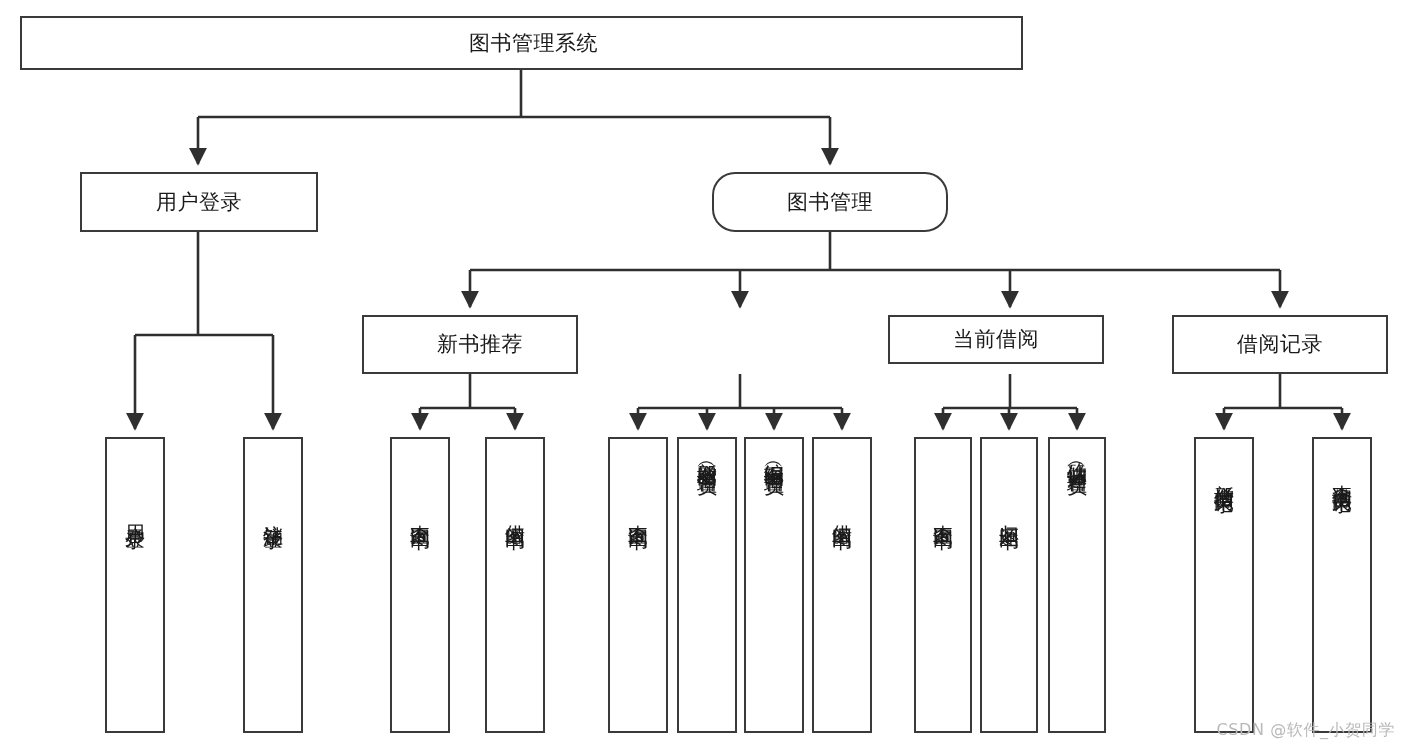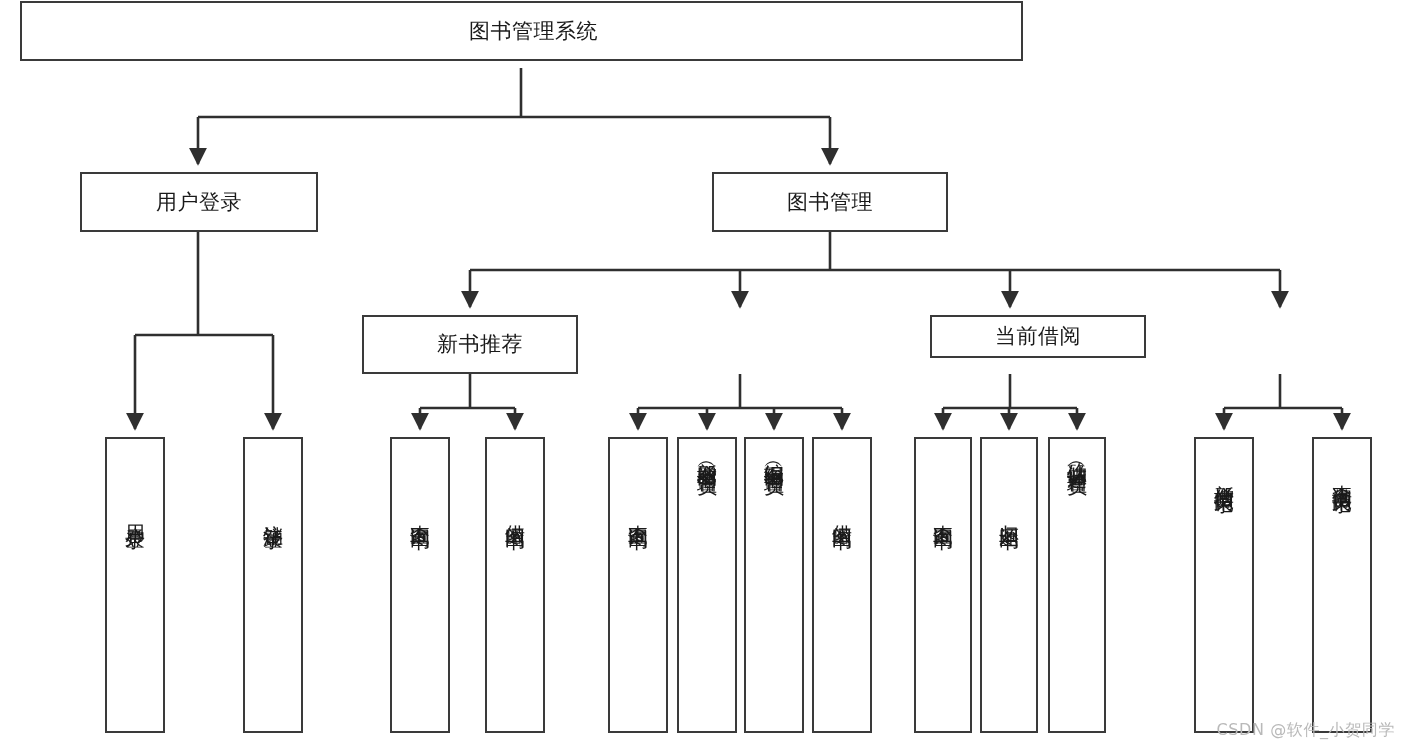--- a/index.html
+++ b/index.html
@@ -122,36 +122,39 @@
       <path d="M 1009 408 L 1009 429" marker-end="url(#arrow)"></path>
       <path d="M 1077 408 L 1077 429" marker-end="url(#arrow)"></path>
 
       <path d="M 1280 374 L 1280 408"></path>
       <path d="M 1224 408 L 1342 408"></path>
       <path d="M 1224 408 L 1224 429" marker-end="url(#arrow)"></path>
       <path d="M 1342 408 L 1342 429" marker-end="url(#arrow)"></path>
     </g>
   </svg>
 
-  <div class="node h root" style="left:20px; top:1px; width:1003px; height:60px;padding-left:24px;">
+  <div class="node h root" style="left:20px; top:16px; width:1003px; height:54px;padding-left:24px;">
     <span class="cap">图书管理系统</span>
   </div>
 
   <div class="node h" style="left:80px; top:172px; width:238px; height:60px;">
     <span class="cap">用户登录</span>
   </div>
-  <div class="node h" style="left:712px; top:172px; width:236px; height:60px;">
+  <div class="node h" style="left:712px; top:172px; width:236px; height:60px;border-radius:23px;">
     <span class="cap">图书管理</span>
   </div>
 
   <div class="node h" style="left:362px; top:315px; width:216px; height:59px;padding-left:20px;">
     <span class="cap">新书推荐</span>
   </div>
-  <div class="node h" style="left:930px; top:315px; width:216px; height:43px;">
+  <div class="node h" style="left:888px; top:315px; width:216px; height:49px;">
     <span class="cap">当前借阅</span>
+  </div>
+  <div class="node h" style="left:1172px; top:315px; width:216px; height:59px;">
+    <span class="cap">借阅记录</span>
   </div>
 
   <div class="node v" style="left:105px; top:437px; width:60px; height:296px; padding-top:70px;">
     <span class="cap">用户登录</span>
   </div>
   <div class="node v" style="left:243px; top:437px; width:60px; height:296px; padding-top:70px;">
     <span class="cap">注销登录</span>
   </div>
 
   <div class="node v" style="left:390px; top:437px; width:60px; height:296px; padding-top:70px;">

